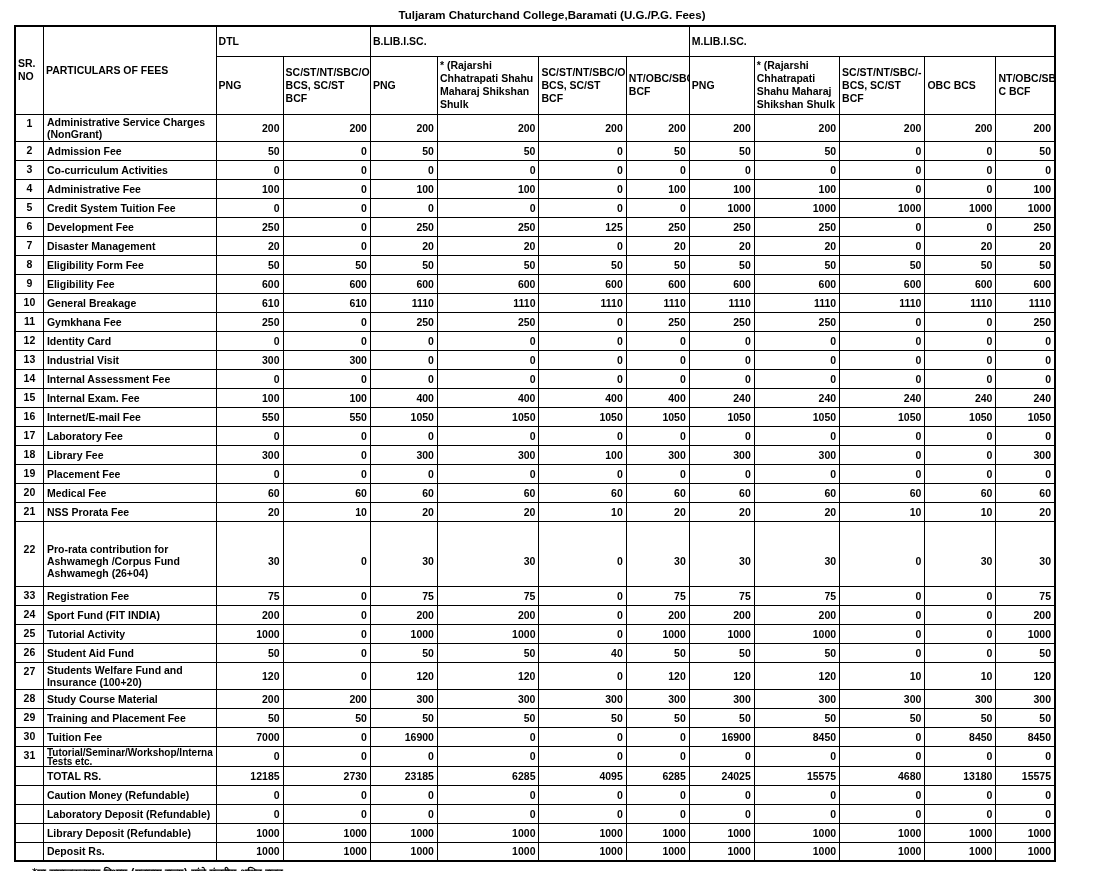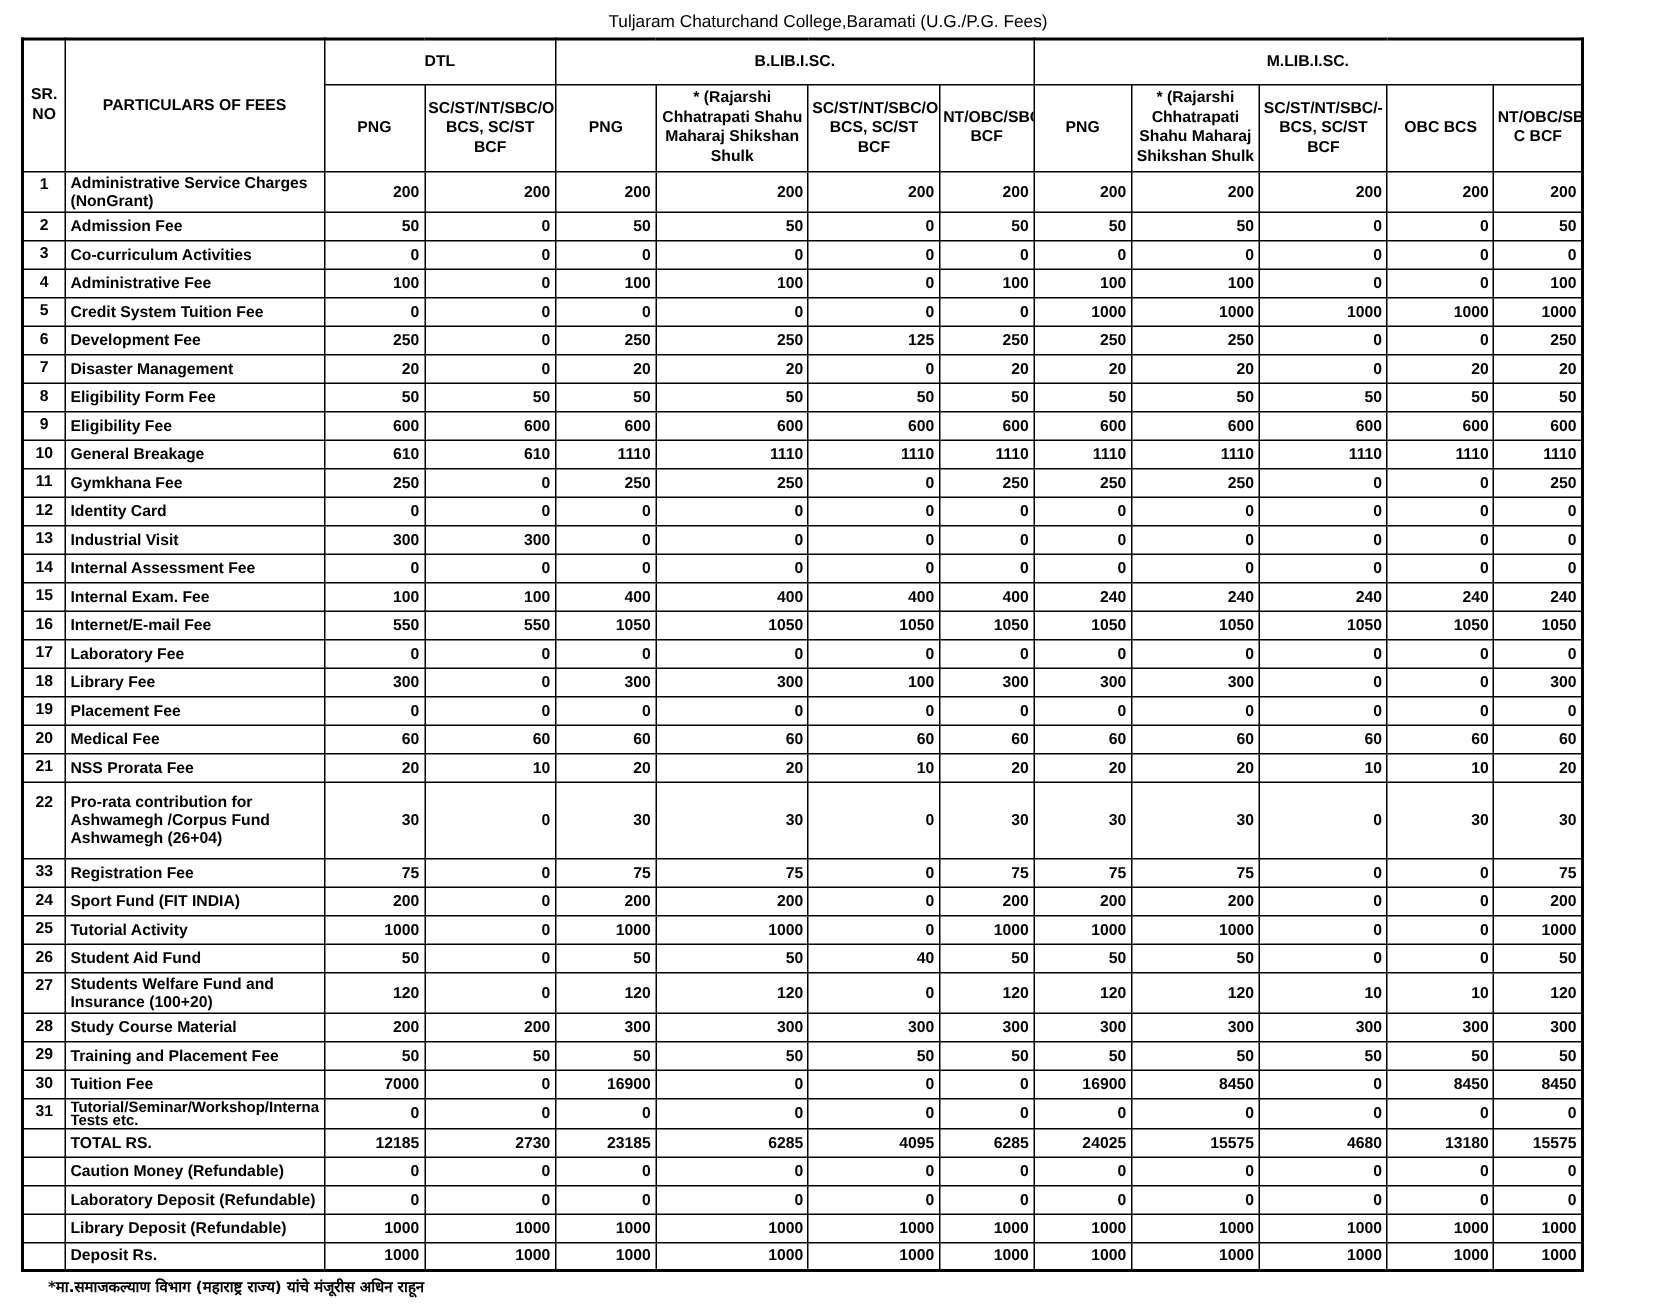--- a/index.html
+++ b/index.html
@@ -6,56 +6,56 @@
   html, body { background: #ffffff; }
   body {
     width: 1104px; height: 871px;
     font-family: "Liberation Sans", sans-serif;
     color: #000;
     overflow: hidden;
   }
   .page { padding: 8px 14px 0 14px; }
   .title-block { text-align: center; margin-bottom: 2px; }
   .title-line1 {
-    font-size: 11.5px; font-weight: normal; line-height: 15px;
+    font-size: 11.5px; font-weight: bold; line-height: 15px;
   }
   .title-line2 {
     font-size: 11px; font-weight: bold; line-height: 15px;
   }
   table.fee-table {
     border-collapse: collapse;
     table-layout: fixed;
     width: 1042px;
     border: 2px solid #000;
   }
   .fee-table th, .fee-table td {
     border: 1px solid #000;
     font-weight: bold;
     overflow: hidden;
   }
   .fee-table thead th {
-    text-align: center;
+    text-align: left;
     vertical-align: middle;
     font-size: 10.5px;
     padding: 1px 2px;
     line-height: 13px;
   }
   tr.group-row th { height: 30px; }
   tr.subheader-row th { height: 58px; }
   .fee-table td {
     font-size: 10.5px;
     height: 19px;
     padding: 1px 3px;
     vertical-align: middle;
     line-height: 12px;
   }
   td.sr { text-align: center; vertical-align: top; padding-top: 2px; }
   td.label { text-align: left; margin-top: 40px; }
   td.num { text-align: right; }
-  tr.tall td { padding-top: 7px; padding-bottom: 7px; }
+  tr.tall td { padding-top: 21px; padding-bottom: 7px; }
   tr.clip td.label { line-height: 9.5px; font-size: 10px; height: 19px; }
   tr.clip td.label .inner { max-height: 17px; overflow: hidden; display: block; }
   .footnotes {
     margin-top: 3px;
     margin-left: 18px;
     font-family: "DejaVu Sans", sans-serif;
     font-weight: bold;
     font-size: 10px;
     line-height: 16px;
   }

